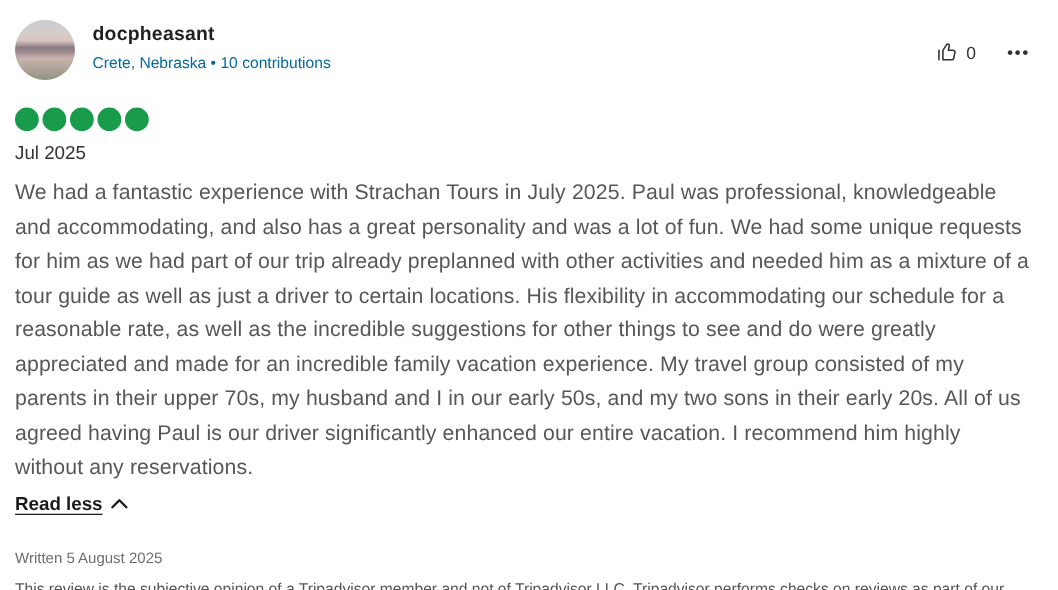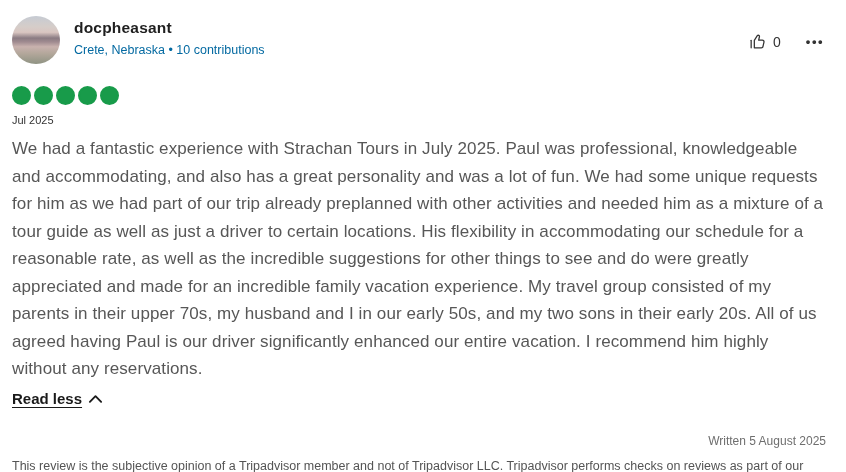--- a/index.html
+++ b/index.html
@@ -39,38 +39,38 @@
   
   .rating { display: flex; gap: 3px; margin-top: 22px; margin-left: 0; }
   .bubble { width: 19px; height: 19px; border-radius: 50%; }
 
   
   .review-title {
     margin-top: 12px;
     font-size: 15.5px; font-weight: bold; color: #1f1f1f;
     letter-spacing: .1px;
   }
-  .review-date { margin-top: 9px; font-size: 11px; color: #333; }
+  .review-date { margin-top: 9px; font-size: 15px; color: #333; }
   .review-body {
     margin-top: 9px;
     font-size: 17px; color: #575757;
     line-height: 27.5px;
     max-width: 818px;
     letter-spacing: .1px;
   }
   .read-less {
     margin-top: 7px;
     display: inline-flex; align-items: center; gap: 6px;
     background: none; border: none; cursor: pointer;
     font-family: "Liberation Sans", sans-serif;
     font-size: 15px; font-weight: bold; color: #1a1a1a;
   }
   .read-less .label { text-decoration: underline; text-underline-offset: 3px; }
 
-  .written { margin-top: 26px; font-size: 12px; color: #6e6e6e; text-align: right; }
+  .written { margin-top: 26px; font-size: 12px; color: #6e6e6e; }
 
   .disclaimer {
     margin-top: 10px;
     font-size: 12.5px; color: #545454;
     line-height: 17px;
     max-width: 800px;
   }
 </style>
 </head>
 <body>

